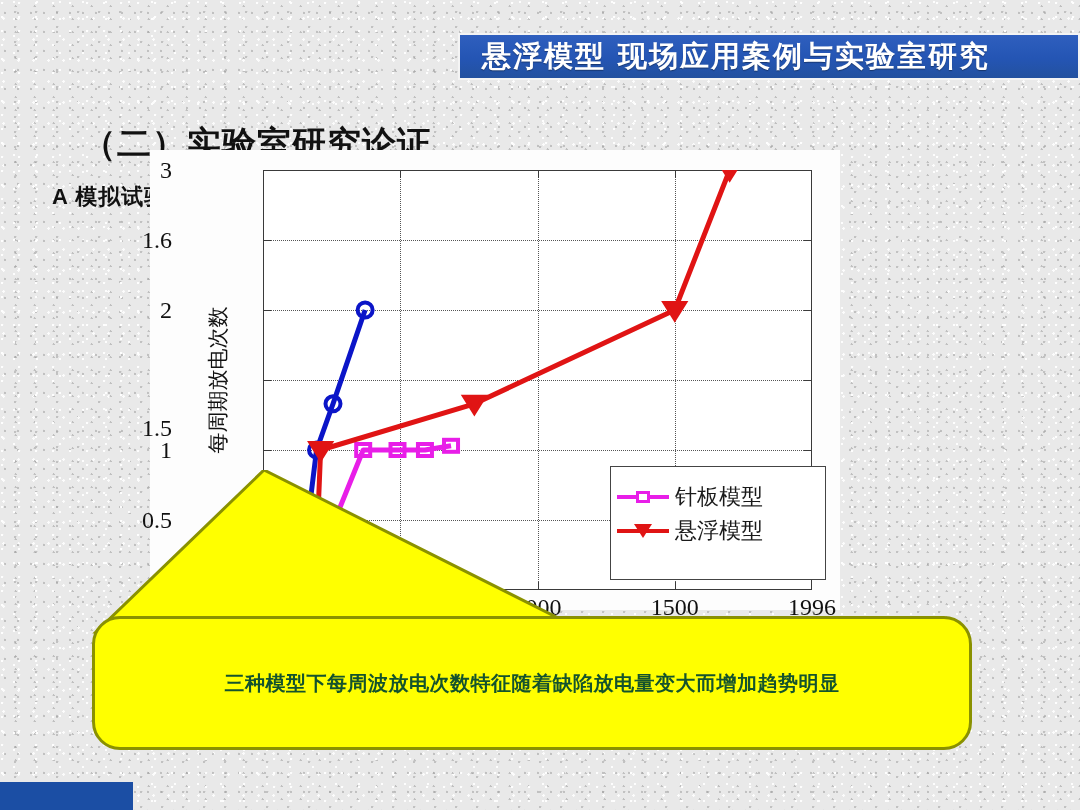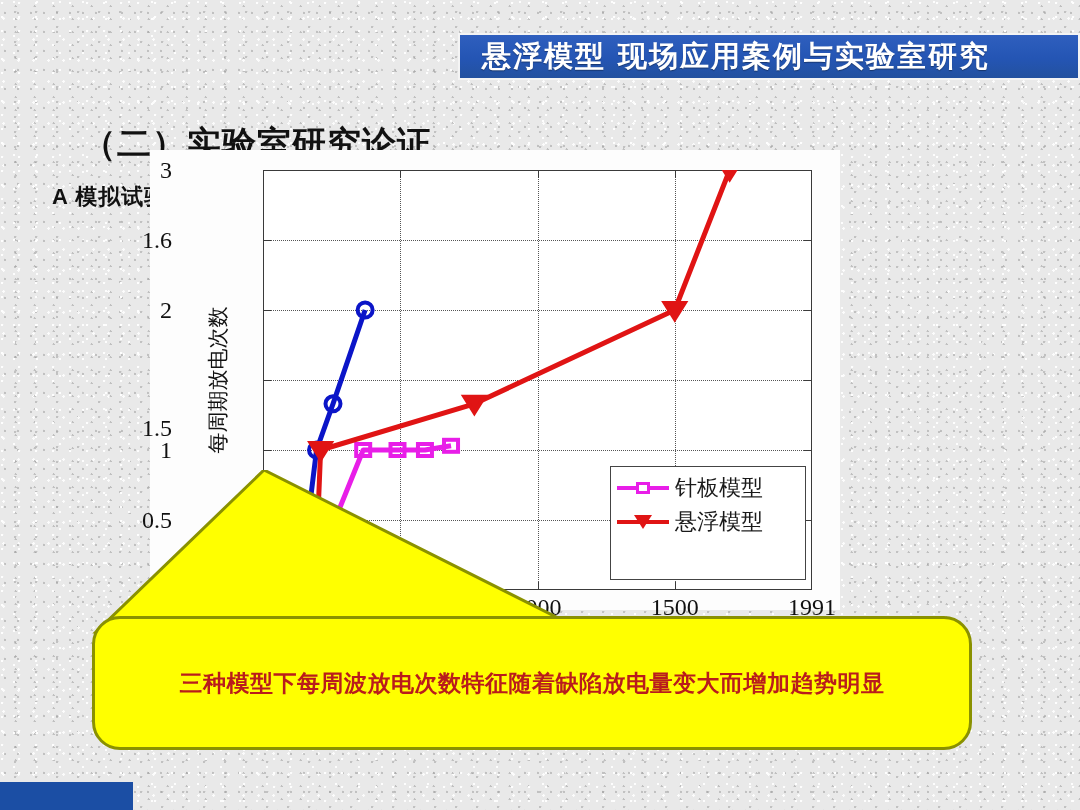--- a/index.html
+++ b/index.html
@@ -77,43 +77,43 @@
   .tick-mark-x{position:absolute;height:8px;width:0;border-left:1.6px solid #3a3a3a;}
   #ylabel{
     position:absolute;left:-6px;top:50%;
     transform:translateY(-50%) rotate(-90deg);transform-origin:center center;
     font-size:21px;color:#111;white-space:nowrap;font-weight:500;
   }
   #chart-svg{position:absolute;left:113px;top:20px;width:549px;height:420px;}
 
   
   #legend{
-    position:absolute;left:610px;top:466px;width:196px;height:114px;
+    position:absolute;left:610px;top:466px;width:216px;height:114px;
     background:#ffffff;border:1.5px solid #444;box-sizing:border-box;
-    padding:4px 6px;
+    padding:13px 6px;
   }
   .legend-row{display:flex;align-items:center;height:34px;}
   .legend-sample{width:52px;height:22px;position:relative;flex:0 0 52px;}
   .legend-line{position:absolute;left:0;top:50%;width:52px;height:4px;
     transform:translateY(-50%);}
   .legend-mk{position:absolute;left:50%;top:50%;transform:translate(-50%,-50%);}
   .mk-square{width:14px;height:12px;border:3px solid;box-sizing:border-box;}
   .mk-circle{width:15px;height:15px;border:3px solid;border-radius:50%;box-sizing:border-box;}
   .mk-tri{width:0;height:0;border-left:9px solid transparent;border-right:9px solid transparent;}
   .legend-label{font-size:22px;color:#1a1a1a;padding-left:6px;white-space:nowrap;}
 
   
   #callout{position:absolute;left:86px;top:470px;width:900px;height:330px;}
   #callout-box{
     position:absolute;left:6px;top:146px;width:880px;height:134px;
     background:#ffff00;border:3px solid #8a9100;border-radius:28px;
     box-sizing:border-box;display:flex;align-items:center;justify-content:center;
   }
   #callout-text{
-    font-size:23px;font-weight:bold;color:#b91c1c;letter-spacing:.5px;
+    font-size:20px;font-weight:bold;color:#14532d;letter-spacing:.5px;
     white-space:nowrap;
   }
 
   
   #corner-block{
     position:absolute;left:0;top:782px;width:133px;height:28px;
     background:#1b4ea4;
   }
 </style>
 </head>
@@ -160,21 +160,21 @@
       <div class="tick-mark-x" style="left: 250.25px; top: 432px;"></div>
       <div class="xtick-label" style="left: 250.25px;">500</div>
       <div class="gridline-v" style="left: 387.5px; top: 20px; height: 420px; bottom: auto;"></div>
       <div class="tick-mark-x" style="left: 387.5px; top: 20px;"></div>
       <div class="tick-mark-x" style="left: 387.5px; top: 432px;"></div>
       <div class="xtick-label" style="left: 387.5px;">1000</div>
       <div class="gridline-v" style="left: 524.75px; top: 20px; height: 420px; bottom: auto;"></div>
       <div class="tick-mark-x" style="left: 524.75px; top: 20px;"></div>
       <div class="tick-mark-x" style="left: 524.75px; top: 432px;"></div>
       <div class="xtick-label" style="left: 524.75px; font-family: Liberation Serif, serif;">1500</div>
-      <div class="xtick-label" style="left: 662px;">1991</div>
+      <div class="xtick-label" style="left: 662px;">1996</div>
     </div>
   <svg id="chart-svg" viewBox="0 0 549 420" preserveAspectRatio="none">
       <polyline points="45.292500000000004,415.8 100.1925,280 134.505,280 161.95499999999998,280 188.03250000000003,275.8" fill="none" stroke="#e81ee8" stroke-width="5" stroke-linejoin="round"></polyline>
       <rect x="38.292500000000004" y="409.8" width="14" height="12" fill="none" stroke="#e81ee8" stroke-width="4"></rect>
       <rect x="93.1925" y="274" width="14" height="12" fill="none" stroke="#e81ee8" stroke-width="4"></rect>
       <rect x="127.505" y="274" width="14" height="12" fill="none" stroke="#e81ee8" stroke-width="4"></rect>
       <rect x="154.95499999999998" y="274" width="14" height="12" fill="none" stroke="#e81ee8" stroke-width="4"></rect>
       <rect x="181.03250000000003" y="269.8" width="14" height="12" fill="none" stroke="#e81ee8" stroke-width="4"></rect>
       <polyline points="45.292500000000004,347.2 53.5275,280 69.9975,233.79999999999998 102.114,140" fill="none" stroke="#0b15c8" stroke-width="5" stroke-linejoin="round"></polyline>
       <circle cx="45.292500000000004" cy="347.2" r="7.5" fill="none" stroke="#0b15c8" stroke-width="4"></circle>

